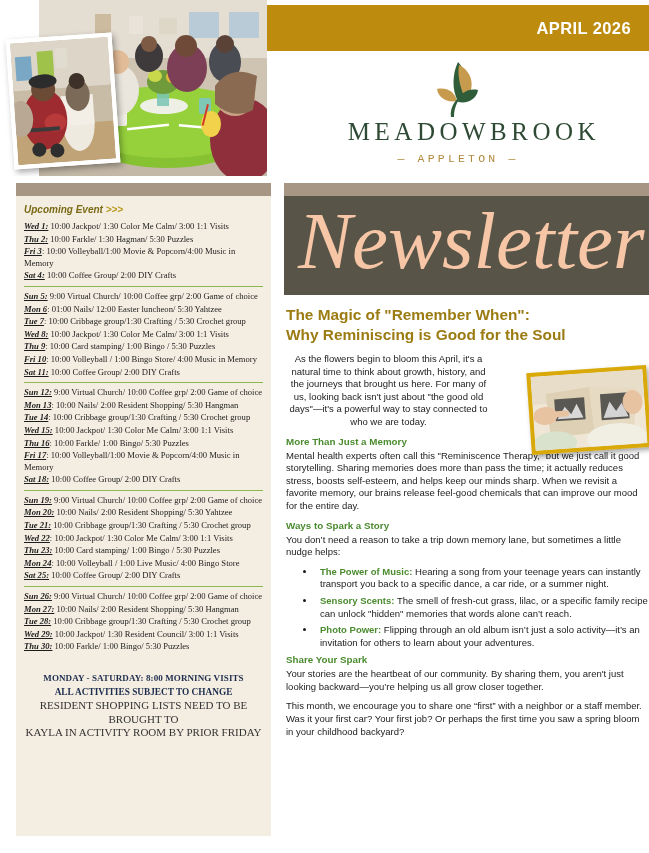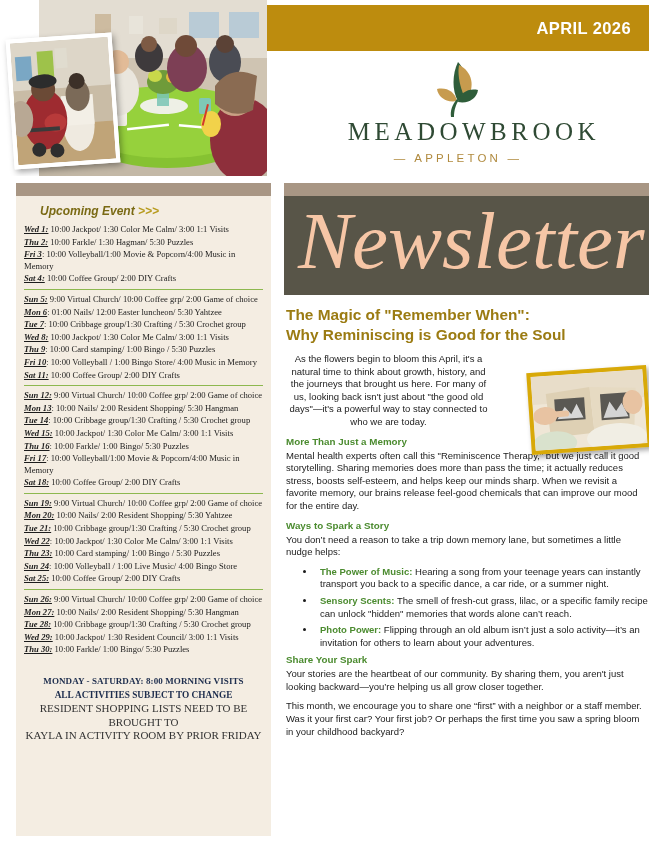--- a/index.html
+++ b/index.html
@@ -16,30 +16,30 @@
       transform:rotate(-4deg);box-shadow:2px 3px 6px rgba(0,0,0,.35);overflow:hidden;}
   .gold-bar{position:absolute;left:267px;top:5px;width:382px;height:46px;background:#bd8c0e;}
   .gold-bar .month{position:absolute;right:18px;top:50%;transform:translateY(-50%);
       color:#ffffff;font-weight:bold;font-size:16.5px;letter-spacing:.4px;
       font-family:"Liberation Sans",sans-serif;}
   .logo-zone{position:absolute;left:267px;top:51px;width:382px;height:132px;background:#ffffff;}
   .logo-mark{position:absolute;left:50%;top:10px;transform:translateX(-50%);width:60px;height:56px;}
   .logo-name{position:absolute;left:16px;top:67px;width:100%;text-align:center;
       font-family:"Liberation Serif",serif;font-size:25px;letter-spacing:4.5px;color:#2f4a34;}
   .logo-sub{position:absolute;left:0;top:101px;width:100%;text-align:center;
-      font-family:Liberation Sans, sans-serif;font-size:11.5px;letter-spacing:3.2px;color:#b08a3e;}
+      font-family:Liberation Mono, monospace;font-size:11.5px;letter-spacing:3.2px;color:#b08a3e;}
 
   
   .tan-left{position:absolute;left:16px;top:183px;width:255px;height:13px;background:#a89684;}
   .tan-right{position:absolute;left:284px;top:183px;width:365px;height:13px;background:#a89684;}
 
   
   .sidebar{position:absolute;left:16px;top:196px;width:255px;height:640px;background:#f4ede2;}
-  .sidebar-title{margin:8px 0 6px 24px;font-family:"Liberation Sans",sans-serif;
-      font-style:italic;font-weight:bold;font-size:12px;color:#7a6a14;}
+  .sidebar-title{margin:8px 0 6px 8px;font-family:"Liberation Sans",sans-serif;
+      font-style:italic;font-weight:bold;font-size:10px;color:#7a6a14;}
   .sidebar-title .chev{color:#b79b1e;}
   .events{margin:0;padding:0 8px 0 8px;}
   .ev-week{margin:0 0 4px 0;padding:0;}
   .ev-week + .ev-week{border-top:1.5px solid #8db84f;padding-top:4px;}
   .ev{font-family:"Liberation Serif",serif;font-size:8.6px;line-height:11.6px;color:#1c1c1c;margin:0 0 1px 0;}
   .ev .d{font-weight:bold;font-style:italic;text-decoration:underline;}
   .notice{margin:18px 4px 0 4px;text-align:center;font-family:"Liberation Serif",serif;color:#1d2d4d;}
   .notice .n1{font-weight:bold;font-size:9px;letter-spacing:.1px;line-height:14px;}
   .notice .n2{font-weight:bold;font-size:9.3px;line-height:14px;}
   .notice .n3{font-size:11px;line-height:13.5px;color:#333;}
@@ -193,21 +193,21 @@
           <div class="ev"><span class="d">Thu 16</span><span>: 10:00 Farkle/ 1:00 Bingo/ 5:30 Puzzles</span></div>
           <div class="ev"><span class="d">Fri 17</span><span>: 10:00 Volleyball/1:00 Movie &amp; Popcorn/4:00 Music in Memory</span></div>
           <div class="ev"><span class="d">Sat 18:</span><span> 10:00 Coffee Group/ 2:00 DIY Crafts</span></div>
         </div>
         <div class="ev-week">
           <div class="ev"><span class="d">Sun 19:</span><span> 9:00 Virtual Church/ 10:00 Coffee grp/ 2:00 Game of choice</span></div>
           <div class="ev"><span class="d">Mon 20:</span><span> 10:00 Nails/ 2:00 Resident Shopping/ 5:30 Yahtzee</span></div>
           <div class="ev"><span class="d">Tue 21:</span><span> 10:00 Cribbage group/1:30 Crafting / 5:30 Crochet group</span></div>
           <div class="ev"><span class="d">Wed 22</span><span>: 10:00 Jackpot/ 1:30 Color Me Calm/ 3:00 1:1 Visits</span></div>
           <div class="ev"><span class="d">Thu 23:</span><span> 10:00 Card stamping/ 1:00 Bingo / 5:30 Puzzles</span></div>
-          <div class="ev"><span class="d">Sun 24</span><span>: 10:00 Volleyball / 1:00 Live Music/ 4:00 Bingo Store</span></div>
+          <div class="ev"><span class="d">Mon 24</span><span>: 10:00 Volleyball / 1:00 Live Music/ 4:00 Bingo Store</span></div>
           <div class="ev"><span class="d">Sat 25:</span><span>  10:00 Coffee Group/ 2:00 DIY Crafts</span></div>
         </div>
         <div class="ev-week">
           <div class="ev"><span class="d">Sun 26:</span><span> 9:00 Virtual Church/ 10:00 Coffee grp/ 2:00 Game of choice</span></div>
           <div class="ev"><span class="d">Mon 27:</span><span> 10:00 Nails/ 2:00 Resident Shopping/ 5:30 Hangman</span></div>
           <div class="ev"><span class="d">Tue 28:</span><span> 10:00 Cribbage group/1:30 Crafting / 5:30 Crochet group</span></div>
           <div class="ev"><span class="d">Wed 29:</span><span> 10:00 Jackpot/ 1:30 Resident Council/ 3:00 1:1 Visits</span></div>
           <div class="ev"><span class="d">Thu 30:</span><span> 10:00 Farkle/ 1:00 Bingo/ 5:30 Puzzles</span></div>
         </div>
       </div>

